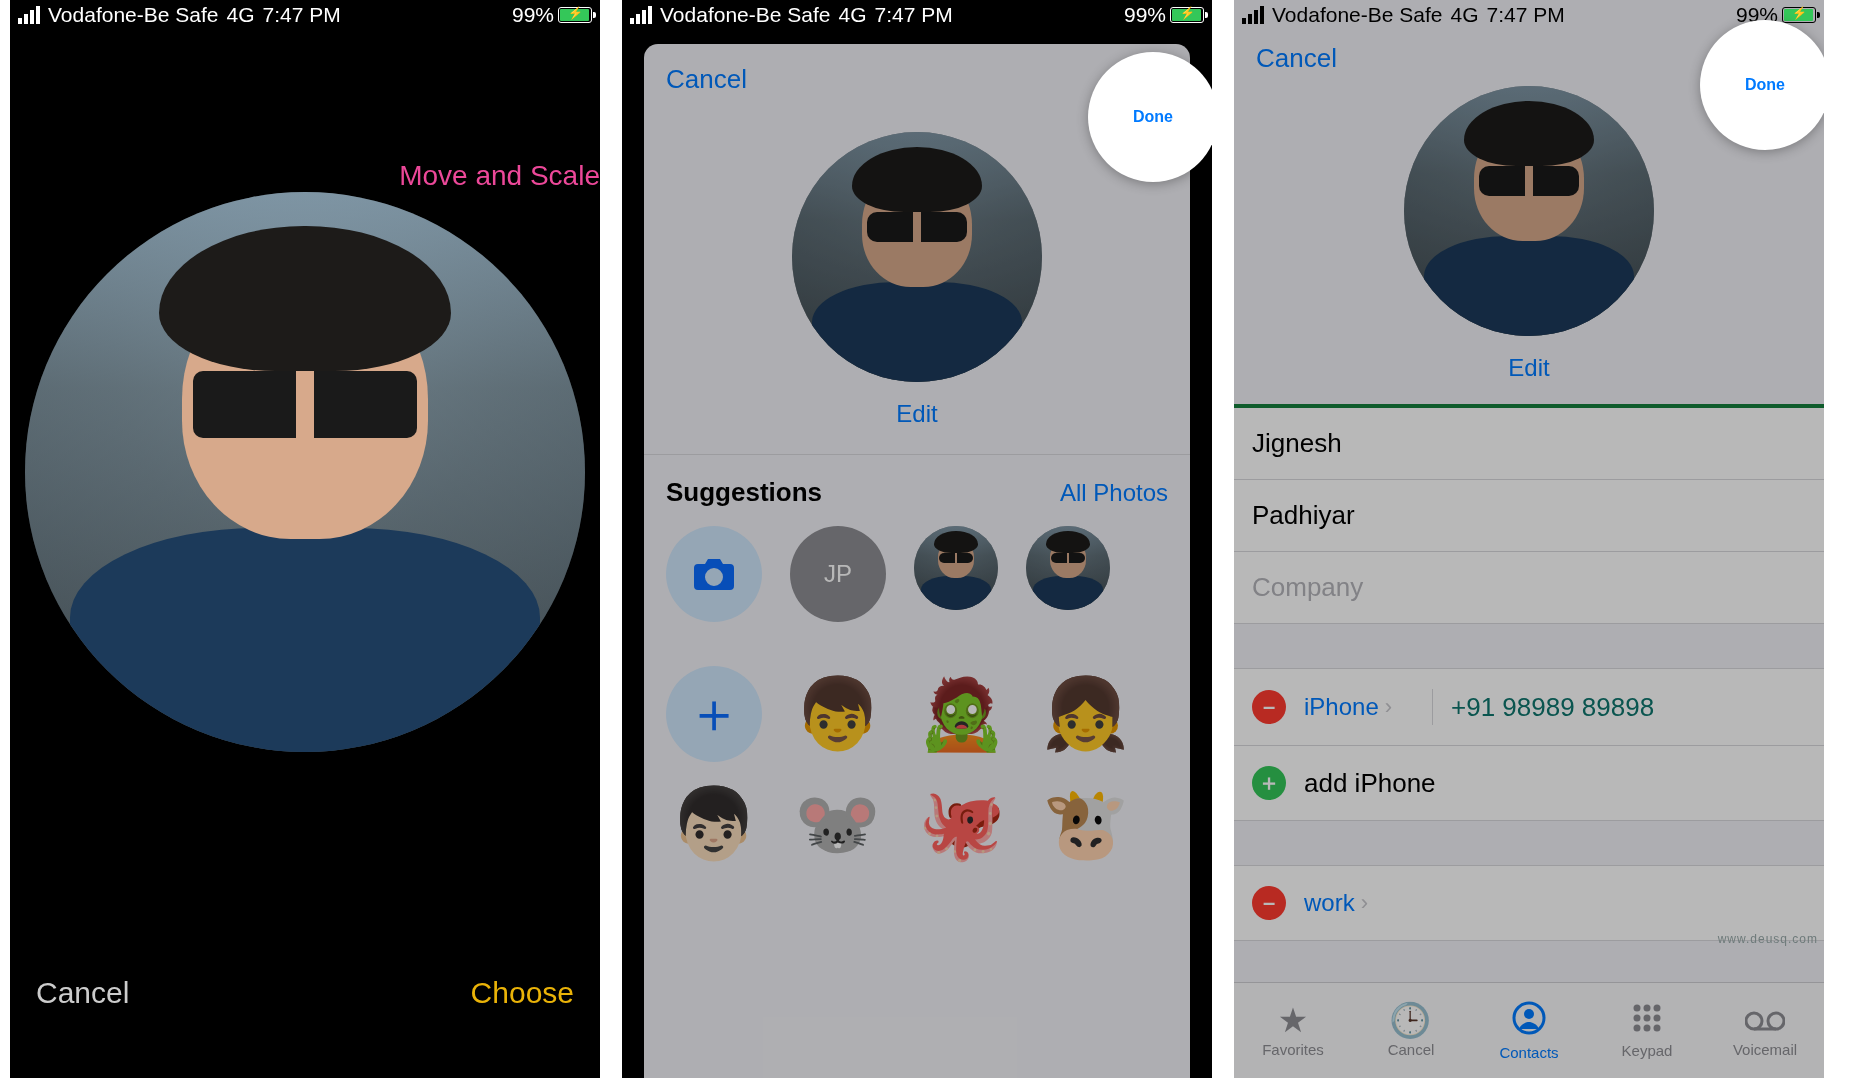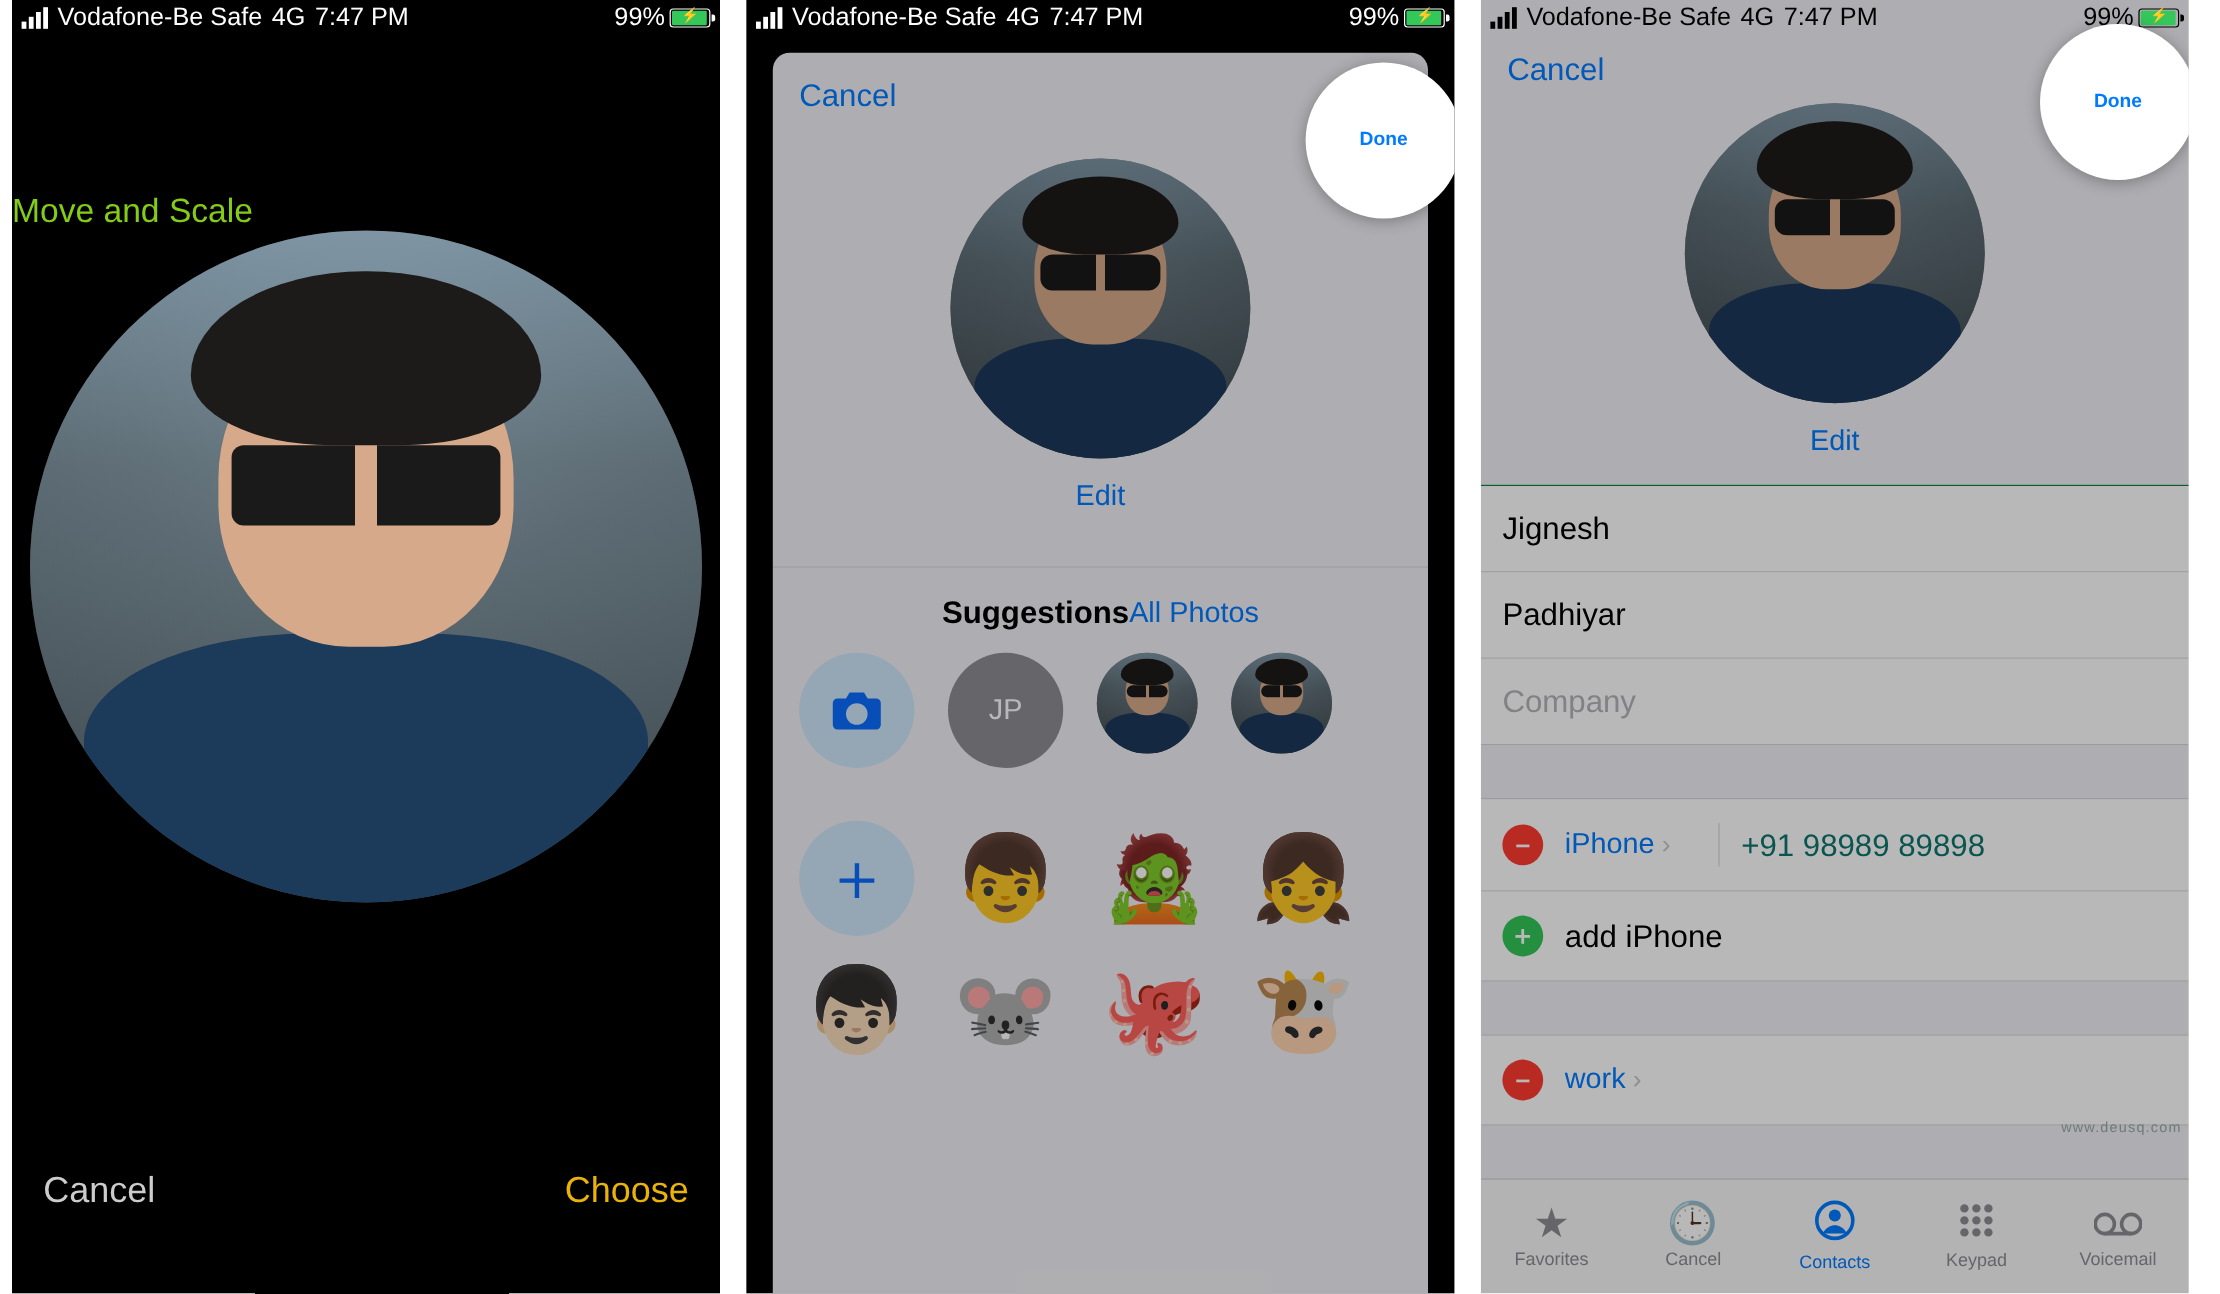--- a/index.html
+++ b/index.html
@@ -109,21 +109,21 @@
     background: linear-gradient(90deg,#1a1a1a 0 46%, transparent 46% 54%, #1a1a1a 54% 100%);
     border-radius: 10px;
   }
   .jacket {
     position:absolute; bottom:0; left:8%; width:84%; height:40%;
     background:#1c3a5a; border-radius: 40% 40% 0 0;
   }
   .edit-link { color:#007aff; font-size:24px; margin-top:18px; }
 
   
-  .screen1-title { color:#84cc16; font-size:28px; text-align:left; margin-top:130px; margin-bottom:70px; }
+  .screen1-title { color:#ec4899; font-size:28px; text-align:right; margin-top:130px; margin-bottom:70px; }
   .screen1-photo {
     width: 560px; height: 420px; margin: 0 auto;
     position: relative;
   }
   .screen1-photo .avatar-circle { width:560px; height:560px; margin-top:-70px; }
   .screen1-bottom {
     position:absolute; bottom:0; left:0; right:0; height:140px;
     display:flex; align-items:center; justify-content:space-between;
     padding: 0 26px 30px; font-size:30px; color:#ccc;
   }
@@ -278,21 +278,21 @@
     <div class="avatar-wrap">
       <div class="avatar-circle">
         <div class="jacket"></div>
           <div class="face"></div>
           <div class="hair"></div>
           <div class="glasses"></div>
       </div>
       <span class="edit-link">Edit</span>
     </div>
 
-    <div class="section section-row" style="margin-top:44px; border-top:1px solid #d9d9dd; padding-top:22px;justify-content:center;">
+    <div class="section section-row" style="margin-top:26px; border-top:1px solid #d9d9dd; padding-top:22px;">
       <span class="section-title">Suggestions</span>
       <span class="section-link">All Photos</span>
     </div>
 
     <div class="suggestion-row">
       <div class="sugg-circle camera-bg">
         <svg width="44" height="36" viewBox="0 0 44 36">
             <path fill="#0a6cff" d="M6 8h7l3-5h12l3 5h7a4 4 0 0 1 4 4v18a4 4 0 0 1-4 4H6a4 4 0 0 1-4-4V12a4 4 0 0 1 4-4zm16 4a9 9 0 1 0 0 18 9 9 0 0 0 0-18z"></path>
           </svg>
       </div>
@@ -361,21 +361,21 @@
       <div class="avatar-circle">
         <div class="jacket"></div>
           <div class="face"></div>
           <div class="hair"></div>
           <div class="glasses"></div>
       </div>
       <span class="edit-link">Edit</span>
     </div>
 
     <div style="height:22px;"></div>
-    <div class="form-row" style="border-top:1px solid #15803d;">
+    <div class="form-row" style="border-top:4px solid #15803d;">
       <span>Jignesh</span>
     </div>
     <div class="form-row">
       <span>Padhiyar</span>
     </div>
     <div class="form-row placeholder">
       <span>Company</span>
     </div>
 
     <div class="form-gap"></div>

